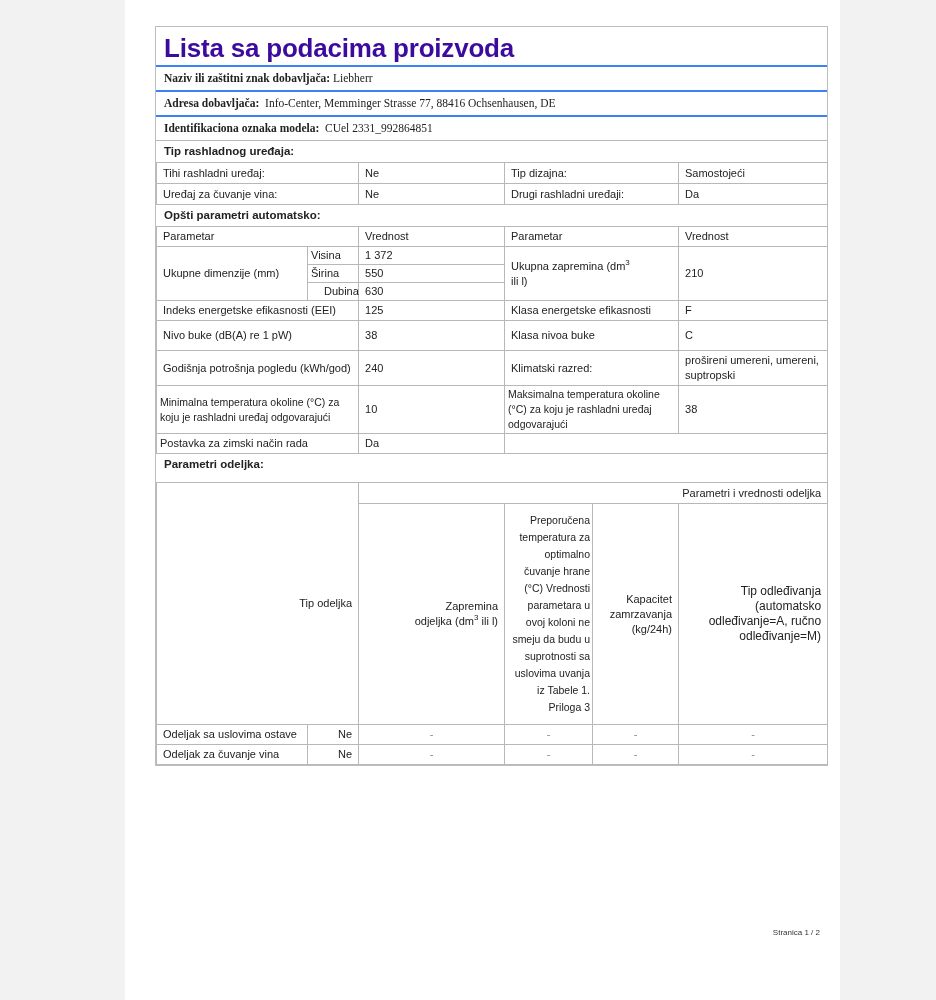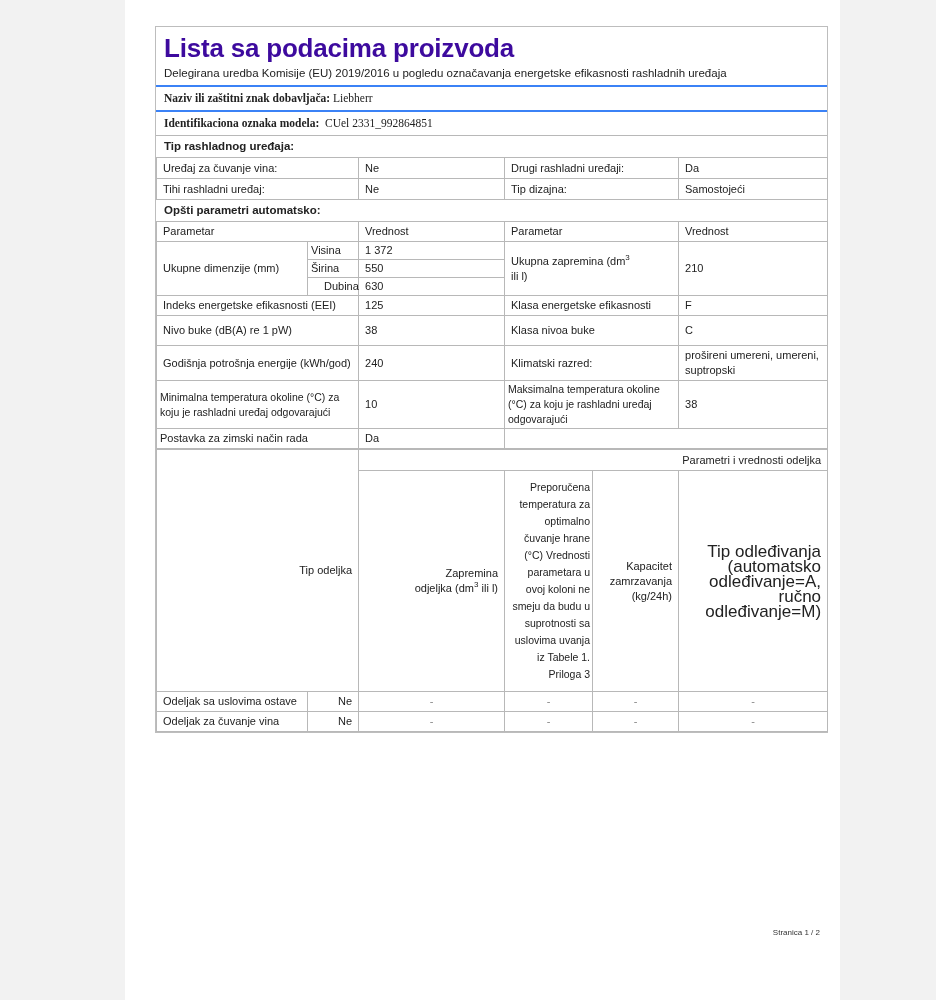--- a/index.html
+++ b/index.html
@@ -43,49 +43,51 @@
   }
   .sup { font-size: 8px; vertical-align: super; line-height: 0; }
 </style>
 </head>
 <body>
 
 <div class="page">
   <div class="sheet">
 
     <div class="title">Lista sa podacima proizvoda</div>
-    <div class="subtitle">Delegirana uredba Komisije (EU) 2019/2016 u pogledu označavanja energetske efikasnosti rashladnih uređaja</div>
 
     <div class="full">
       <b>Naziv ili zaštitni znak dobavljača:</b><span style="white-space:pre"> Liebherr</span>
+    </div>
+    <div class="full">
+      <b>Adresa dobavljača:</b><span style="white-space:pre">  Info-Center, Memminger Strasse 77, 88416 Ochsenhausen, DE</span>
     </div>
     <div class="full">
       <b>Identifikaciona oznaka modela:</b><span style="white-space:pre">  CUel 2331_992864851</span>
     </div>
     <div class="sec">Tip rashladnog uređaja:</div>
 
     <table class="t1">
       <colgroup>
           <col style="width:202px">
           <col style="width:146px">
           <col style="width:174px">
           <col style="width:149px">
         </colgroup>
       <tbody>
           <tr>
+        <td>Tihi rashladni uređaj:</td>
+        <td>Ne</td>
+        <td>Tip dizajna:</td>
+        <td>Samostojeći</td>
+      </tr>
+      <tr>
         <td>Uređaj za čuvanje vina:</td>
         <td>Ne</td>
         <td>Drugi rashladni uređaji:</td>
         <td>Da</td>
-      </tr>
-      <tr>
-        <td>Tihi rashladni uređaj:</td>
-        <td>Ne</td>
-        <td>Tip dizajna:</td>
-        <td>Samostojeći</td>
       </tr>
     </tbody>
       </table>
 
     <div class="sec" style="border-top:none">Opšti parametri automatsko:</div>
 
     <table>
       <colgroup>
           <col style="width:151px">
           <col style="width:51px">
@@ -121,59 +123,60 @@
         <td class="top">Klasa energetske efikasnosti</td>
         <td class="top">F</td>
       </tr>
       <tr style="height:30px">
         <td colspan="2">Nivo buke (dB(A) re 1 pW)</td>
         <td>38</td>
         <td>Klasa nivoa buke</td>
         <td>C</td>
       </tr>
       <tr>
-        <td colspan="2">Godišnja potrošnja energije (kWh/god)</td>
+        <td colspan="2">Godišnja potrošnja pogledu (kWh/god)</td>
         <td>240</td>
         <td>Klimatski razred:</td>
         <td>prošireni umereni, umereni, suptropski</td>
       </tr>
       <tr>
         <td colspan="2" class="small" style="padding:1px 3px">Minimalna temperatura okoline (°C) za koju je rashladni uređaj odgovarajući</td>
         <td>10</td>
         <td class="small" style="padding:1px 3px">Maksimalna temperatura okoline (°C) za koju je rashladni uređaj odgovarajući</td>
         <td>38</td>
       </tr>
       <tr>
         <td colspan="2" style="padding:1px 3px">Postavka za zimski način rada</td>
         <td>Da</td>
         <td colspan="2"></td>
       </tr>
     </tbody>
       </table>
 
+    <div class="sec" style="border-top:none; padding-bottom:10px">Parametri odeljka:</div>
 
     <table>
       <colgroup>
           <col style="width:151px">
           <col style="width:51px">
           <col style="width:146px">
           <col style="width:88px">
           <col style="width:86px">
           <col style="width:149px">
         </colgroup>
       <tbody>
           <tr>
         <td colspan="2" rowspan="2" class="center">Tip odeljka</td>
         <td colspan="4" class="center" style="height:16px">Parametri i vrednosti odeljka</td>
       </tr>
       <tr>
         <td class="center">Zapremina<br>odjeljka (dm<span class="sup">3</span> ili l)</td>
         <td class="center small" style="padding:8px 2px 8px 2px; line-height:17px">Preporučena temperatura za optimalno čuvanje hrane (°C) Vrednosti parametara u ovoj koloni ne smeju da budu u suprotnosti sa uslovima uvanja iz Tabele 1. Priloga 3</td>
         <td class="center">Kapacitet zamrzavanja (kg/24h)</td>
-        <td class="center" style="font-size:17px">Tip odleđivanja (automatsko odleđivanje=A, ručno odleđivanje=M)</td>
+        <td class="center" style="font-size:12px">Tip odleđivanja (automatsko odleđivanje=A, ručno odleđivanje=M)</td>
       </tr>
       <tr>
         <td class="top" style="padding:2px 6px">Odeljak sa uslovima ostave</td>
         <td class="center top">Ne</td>
         <td class="dash">-</td>
         <td class="dash">-</td>
         <td class="dash">-</td>
         <td class="dash">-</td>
       </tr>
       <tr>

